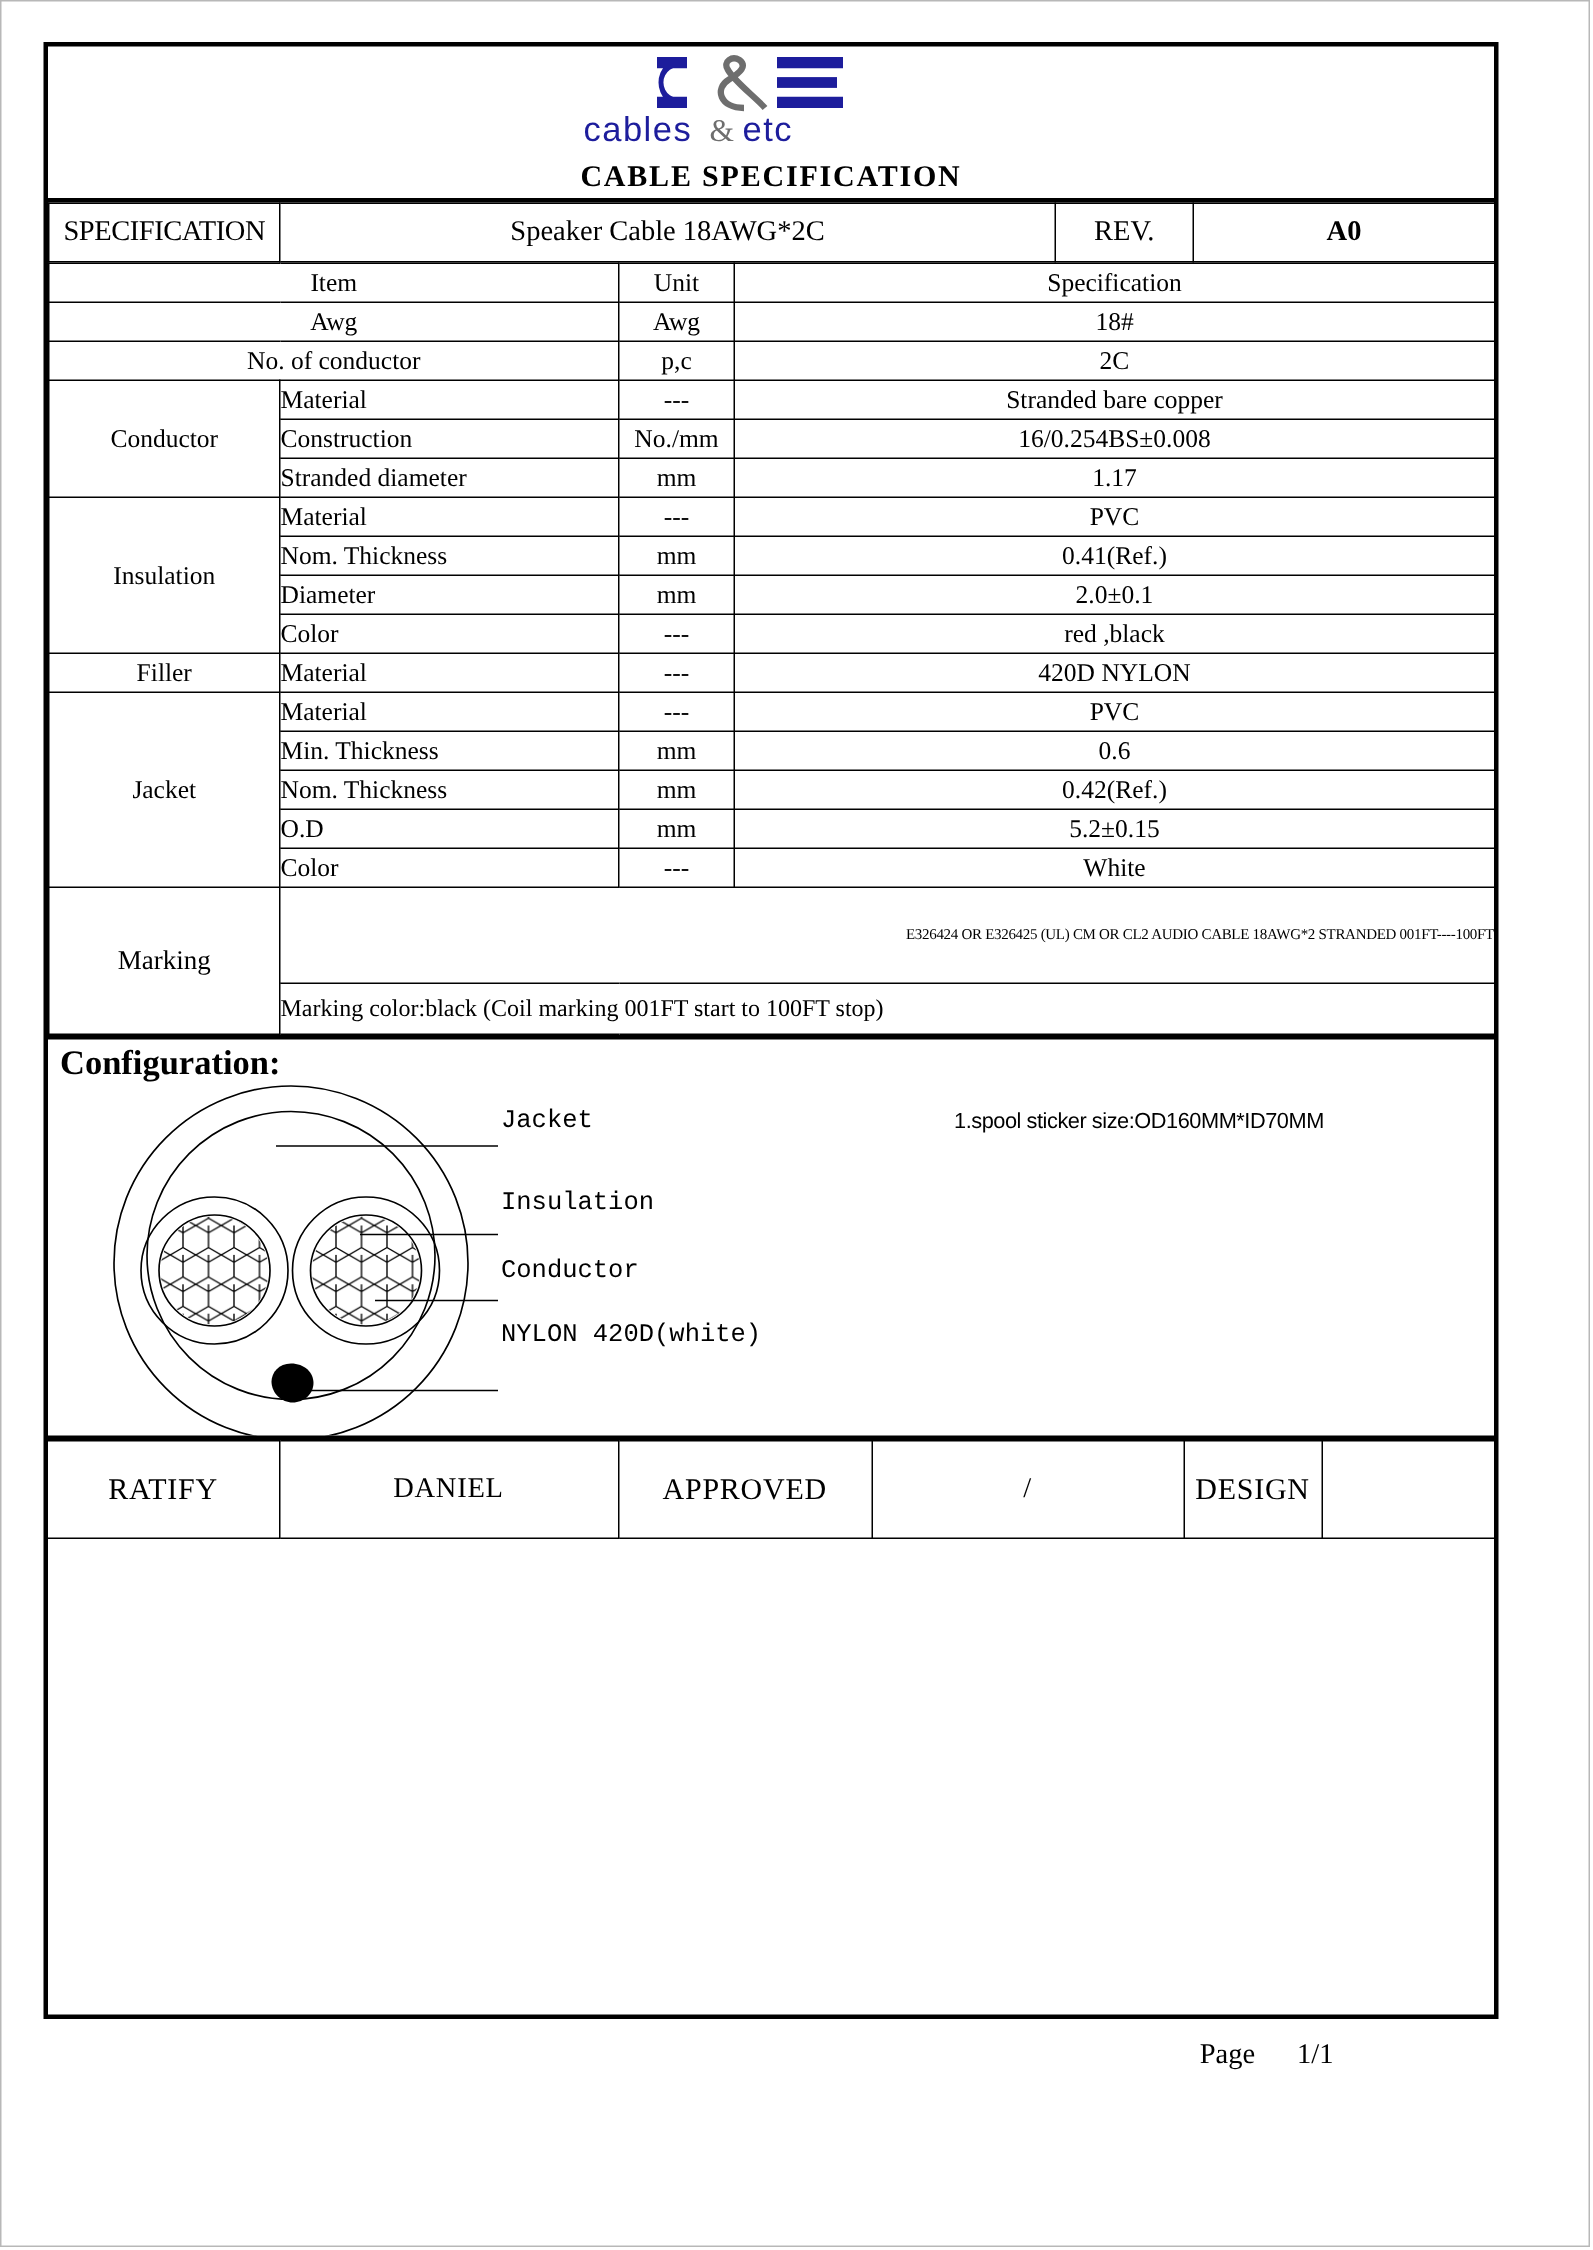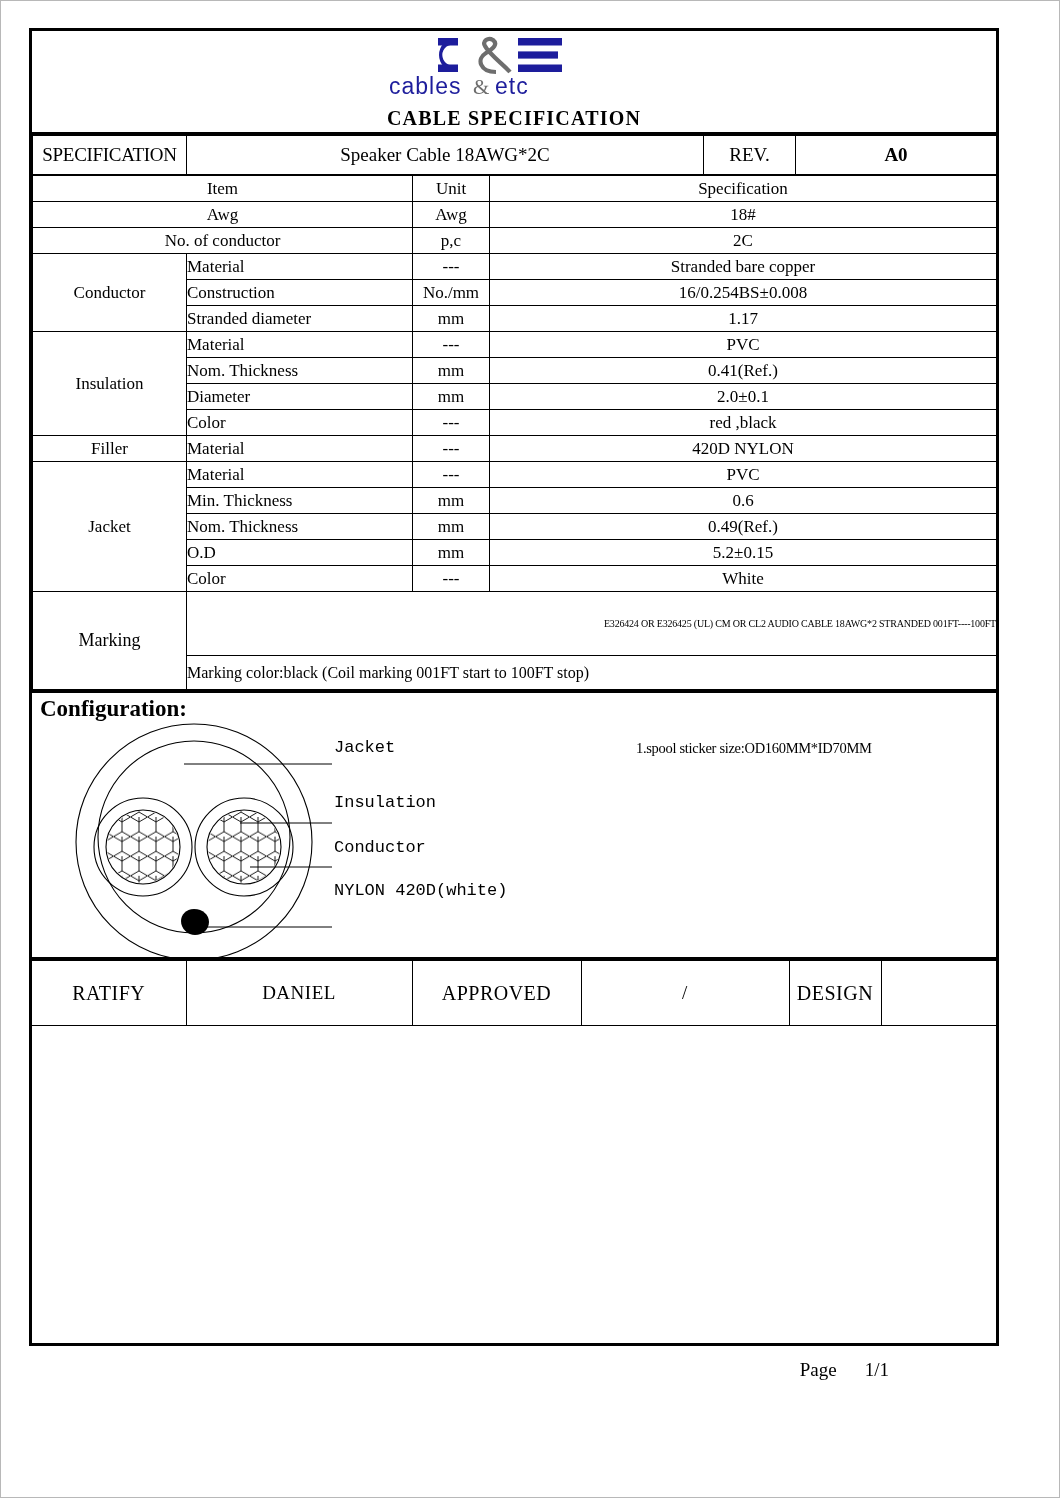--- a/index.html
+++ b/index.html
@@ -116,21 +116,21 @@
     left: 8px;
     top: 3px;
     font-family: "Liberation Serif", serif;
     font-weight: bold;
     font-size: 23px;
   }
   .spool-note {
     position: absolute;
     left: 604px;
     top: 47px;
-    font-family: Liberation Serif, serif;
+    font-family: Liberation Sans, sans-serif;
     font-size: 14.5px;
     letter-spacing: -0.3px;
     white-space: nowrap;
   }
   .cable-svg { position: absolute; left: 22px; top: 26px; }
   .lead-label {
     position: absolute;
     font-family: "Liberation Mono", monospace;
     font-size: 17px;
     white-space: nowrap;
@@ -276,21 +276,21 @@
             <td class="valserif">PVC</td>
           </tr>
           <tr class="spec-row">
             <td class="item-cell">Min. Thickness</td>
             <td class="unit-cell">mm</td>
             <td class="valserif">0.6</td>
           </tr>
           <tr class="spec-row">
             <td class="item-cell">Nom. Thickness</td>
             <td class="unit-cell">mm</td>
-            <td class="valserif">0.49(Ref.)</td>
+            <td class="valserif">0.42(Ref.)</td>
           </tr>
           <tr class="spec-row">
             <td class="item-cell">O.D</td>
             <td class="unit-cell">mm</td>
             <td class="val-tight">5.2±0.15</td>
           </tr>
           <tr class="spec-row">
             <td class="item-cell">Color</td>
             <td class="unit-cell">---</td>
             <td class="valmono">White</td>

